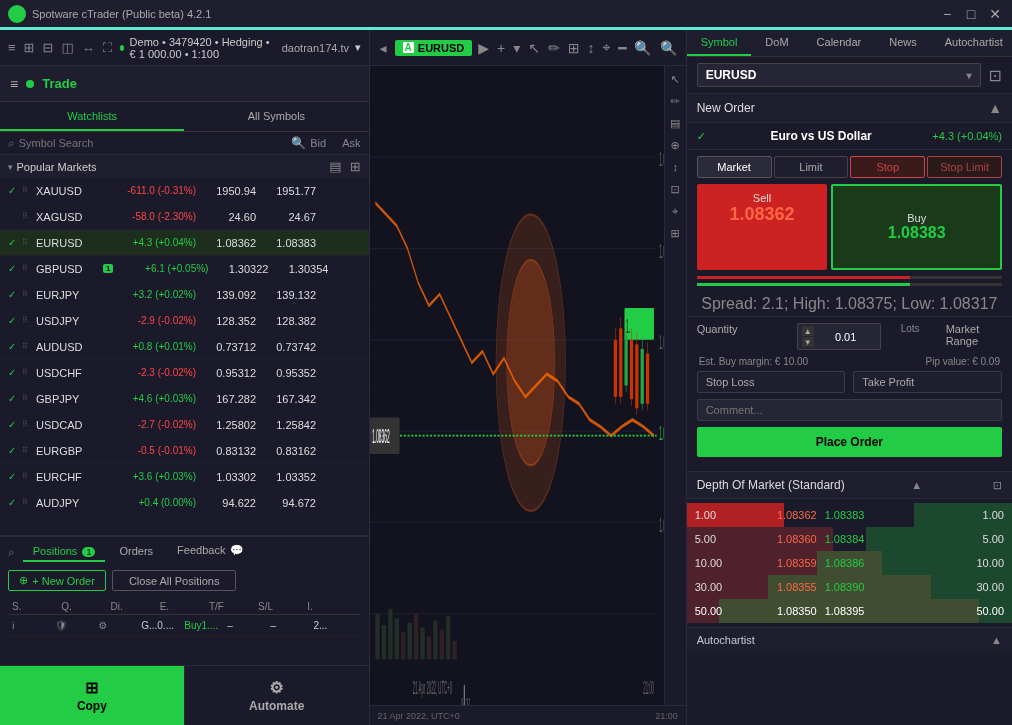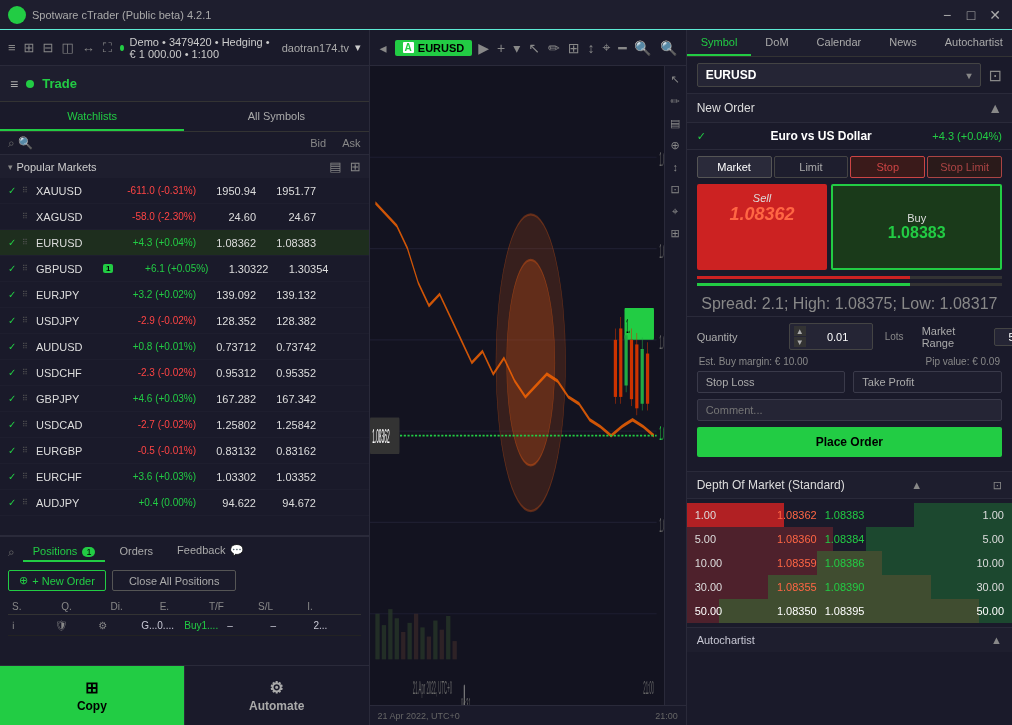--- a/index.html
+++ b/index.html
@@ -13,21 +13,21 @@
       overflow: hidden;
     }
 
     
     .title-bar {
       background: #1e1e2e;
       height: 30px;
       display: flex;
       align-items: center;
       padding: 0 8px;
-      border-bottom: 1px solid #5eead4;
+      border-bottom: 3px solid #5eead4;
     }
     .title-bar-logo {
       width: 18px;
       height: 18px;
       background: #22cc44;
       border-radius: 50%;
       margin-right: 6px;
     }
     .title-bar-text {
       color: #aaa;
@@ -451,21 +451,20 @@
       flex: 1;
       background: #cc2222;
       border: none;
       color: #fff;
       padding: 8px;
       cursor: pointer;
       border-radius: 2px;
       display: flex;
       flex-direction: column;
       align-items: center;
-      font-style: italic;
     }
     .buy-btn {
       flex: 1;
       background: #1a3a1a;
       border: 2px solid #22cc44;
       color: #fff;
       padding: 26px;
       cursor: pointer;
       border-radius: 2px;
       display: flex;
@@ -485,23 +484,23 @@
       color: #888;
       border-bottom: 1px solid #2a2a3a;
     }
 
     
     .order-form {
       padding: 6px 10px;
     }
     .form-row {
       display: flex;
-      align-items: center;
+      align-items: flex-start;
       margin-bottom: 6px;
-      gap: 12px;
+      gap: 20px;
     }
     .form-label { font-size: 11px; color: #aaa; min-width: 80px; }
     .form-input-group {
       display: flex;
       align-items: center;
       background: #252535;
       border: 1px solid #444;
       border-radius: 2px;
       padding: 2px 4px;
       flex: 1;
@@ -755,20 +754,21 @@
       <div class="sidebar-tab active">
         <span>Watchlists</span>
       </div>
       <div class="sidebar-tab">
         <span>All Symbols</span>
       </div>
     </div>
 
     <div class="search-bar">
       <span class="search-icon">⌕</span>
+      <input class="search-input" type="text" placeholder="Symbol Search" style="">
       <span class="search-icon">🔍</span>
       <span style="margin-left:auto; color:#888">Bid</span>
       <span style="margin-left:12px; color:#888">Ask</span>
     </div>
 
     <div class="market-section">
       <div class="section-header">
         <span class="arrow">▾</span>
         <span>Popular Markets</span>
         <span style="margin-left:auto; color:#888; font-size:13px">▤</span>

